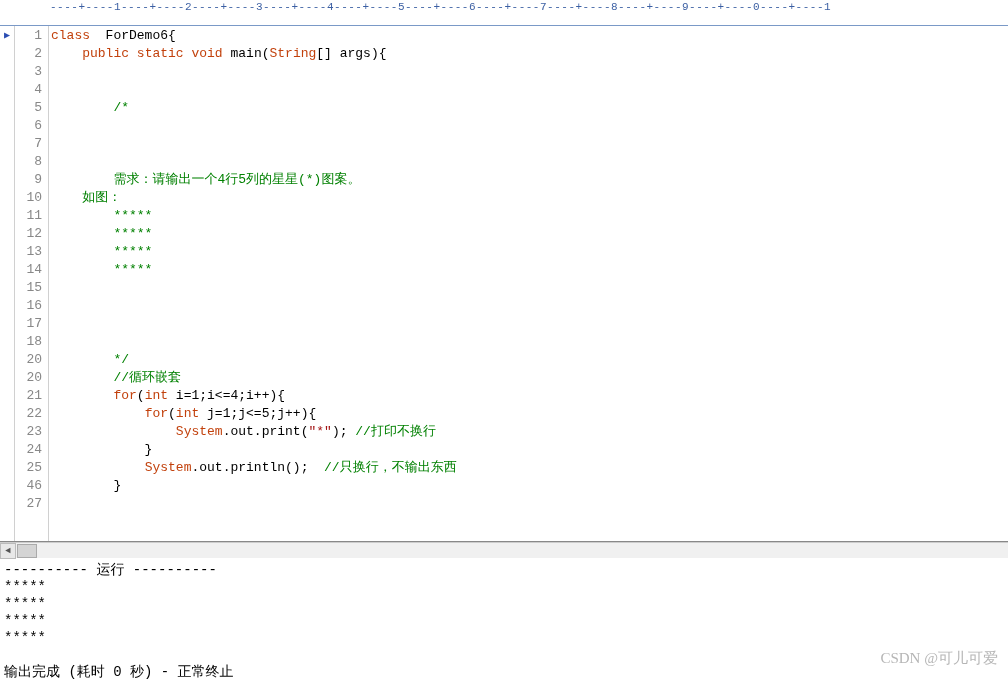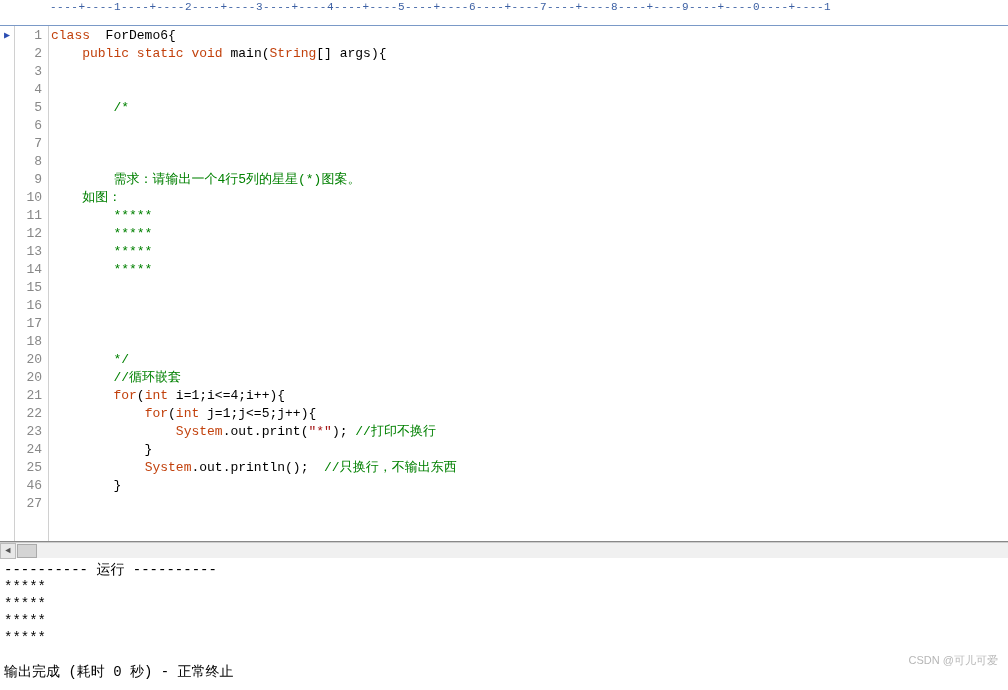--- a/index.html
+++ b/index.html
@@ -100,22 +100,22 @@
       white-space: pre;
       line-height: 17px;
       height: 144px;
       overflow: hidden;
     }
     .watermark {
       position: absolute;
       right: 10px;
       bottom: 22px;
       color: rgba(120,120,120,0.55);
-      font-family: Liberation Sans, sans-serif;
-      font-size: 11px;
+      font-family: Liberation Serif, serif;
+      font-size: 15px;
       pointer-events: none;
     }
   </style>
 </head>
 <body>
 
 <div class="ruler">----+----1----+----2----+----3----+----4----+----5----+----6----+----7----+----8----+----9----+----0----+----1</div>
 
 <div class="editor-container">
   <div class="marker-gutter">

